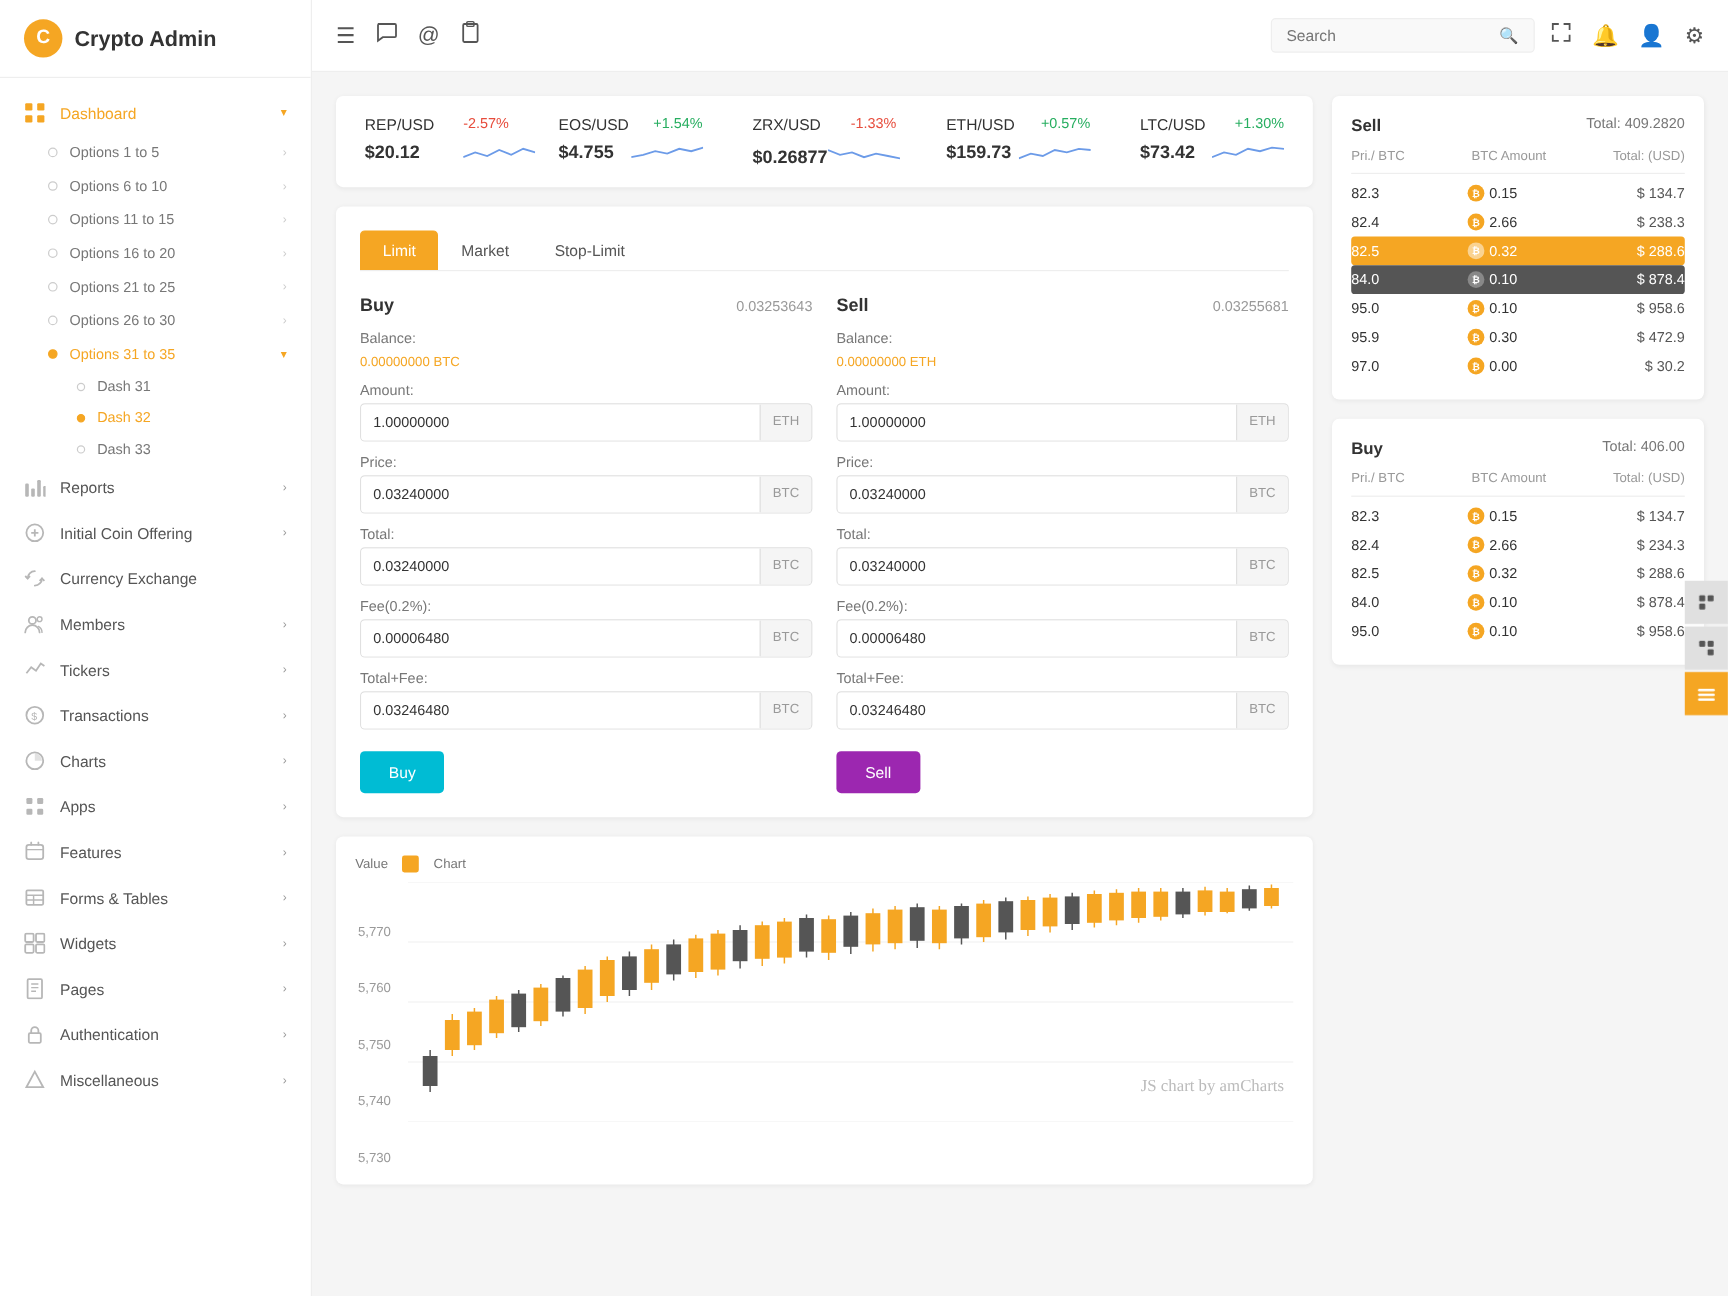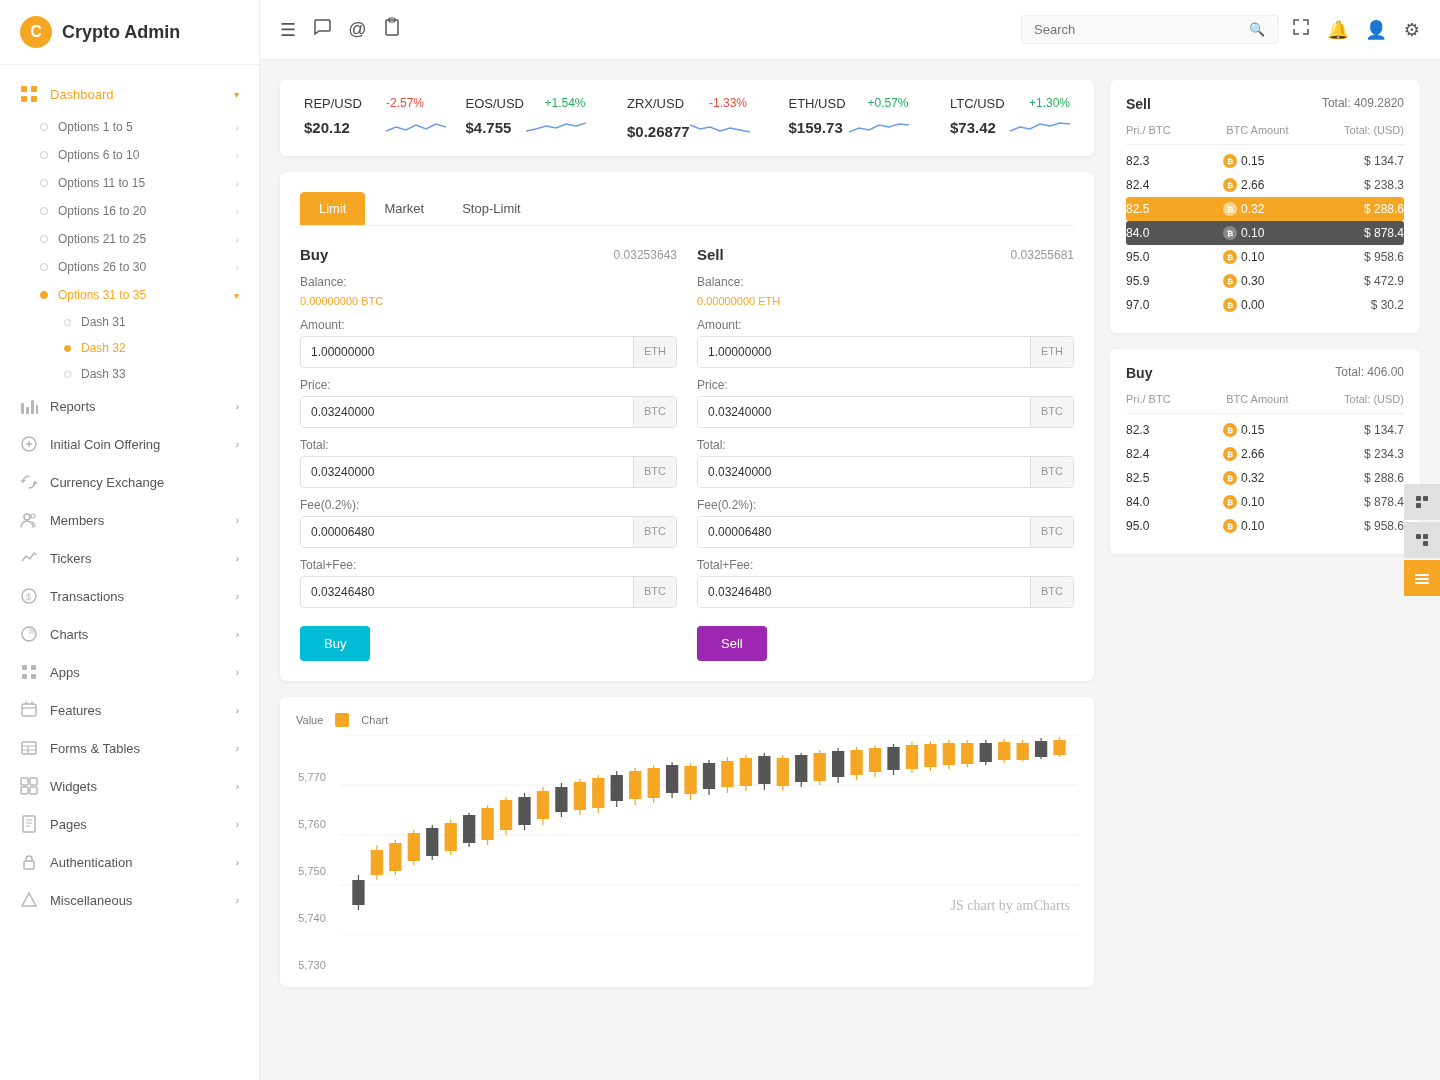--- a/index.html
+++ b/index.html
@@ -54,21 +54,21 @@
 
     
     #main { flex: 1; display: flex; flex-direction: column; overflow: hidden; }
 
     
     #topbar {
       height: 60px; background: #fff; border-bottom: 1px solid #eee; display: flex; align-items: center; padding: 0 20px;
     }
     .topbar-icons { display: flex; align-items: center; gap: 16px; }
     .topbar-icon { font-size: 18px; color: #555; cursor: pointer; }
-    .topbar-search-wrap { margin-left: auto; display: flex; align-items: center; background: #f9f9f9; border: 1px solid #eee; border-radius: 4px; padding: 6px 12px; width: 258px; }
+    .topbar-search-wrap { margin-left: auto; display: flex; align-items: center; background: #f9f9f9; border: 1px solid #eee; border-radius: 4px; padding: 6px 12px; width: 220px; }
     .topbar-search-input { border: none; background: transparent; outline: none; flex: 1; font-size: 13px; color: #555; }
     .topbar-right { display: flex; align-items: center; gap: 16px; margin-left: 12px; }
     .topbar-right-icon { font-size: 18px; color: #555; cursor: pointer; }
 
     
     #content { flex: 1; overflow-y: auto; padding: 20px; display: flex; gap: 16px; }
 
     
     .left-col { flex: 1; display: flex; flex-direction: column; gap: 16px; min-width: 0; }
 

